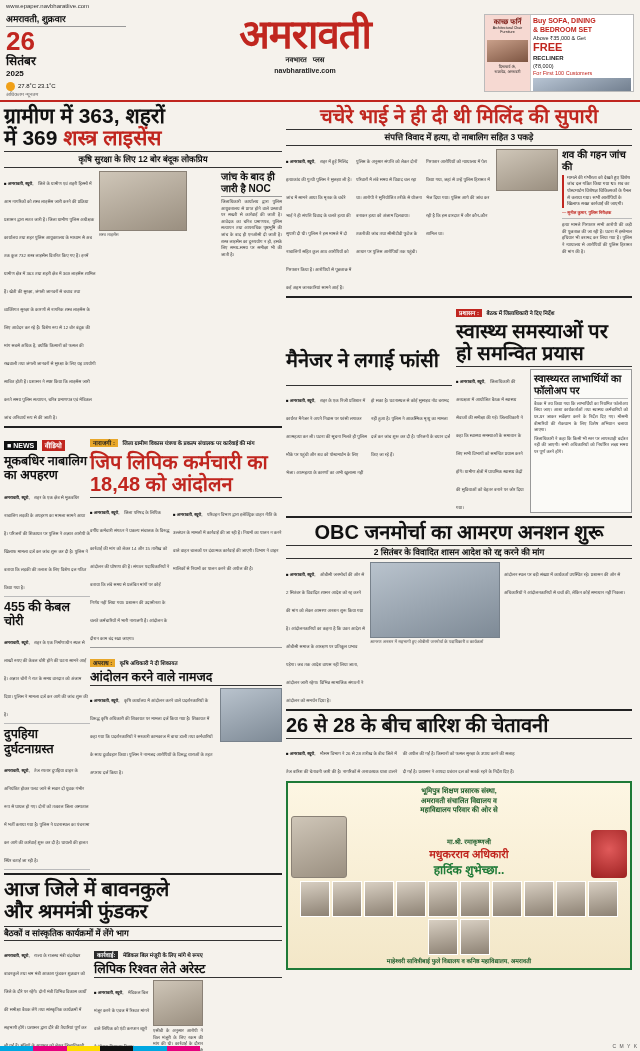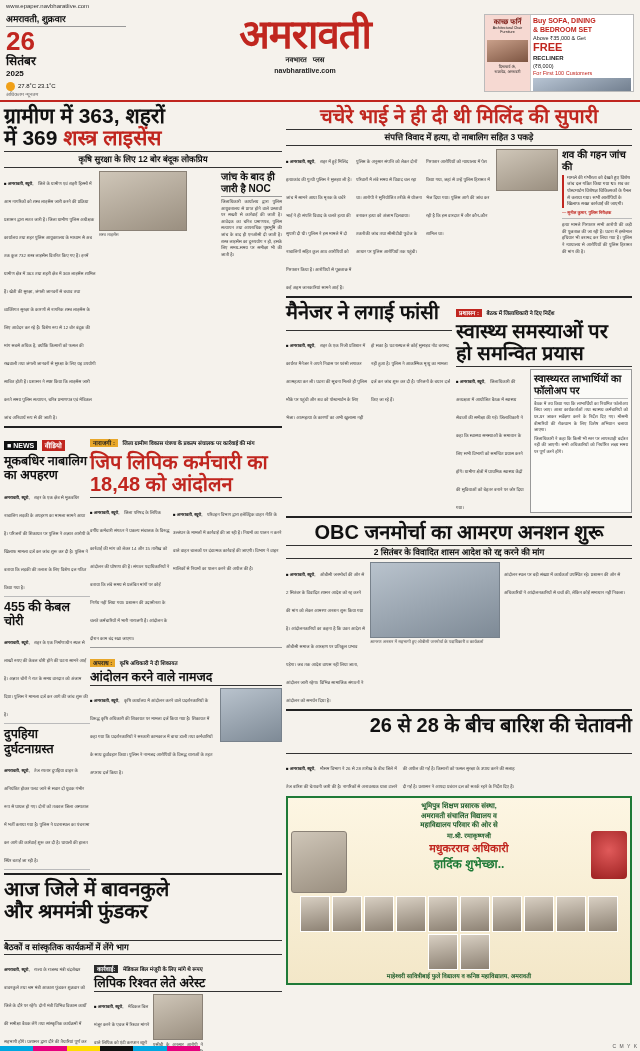--- a/index.html
+++ b/index.html
@@ -221,21 +221,21 @@
             </div>
           </div>
         </div>
       </div>
 
       <div class="hr-thick" style="margin-top:3px;"></div>
 
       <div style="padding-top:3px;">
         <div class="hd-l">आज जिले में बावनकुले</div>
         <div class="hd-l">और श्रममंत्री फुंडकर</div>
-        <div class="sub" style="border-top:1px solid #333;border-bottom:1px solid #333;margin-top:18px;padding:1px 0;">बैठकों व सांस्कृतिक कार्यक्रमों में लेंगे भाग</div>
+        <div class="sub" style="border-top:1px solid #333;border-bottom:1px solid #333;margin-top:4px;padding:1px 0;">बैठकों व सांस्कृतिक कार्यक्रमों में लेंगे भाग</div>
         <div style="display:flex;gap:4px;padding-top:2px;">
           <div style="width:86px;">
             <span class="byline">अमरावती, ब्यूरो,</span>
             <span class="body-txt">राज्य के राजस्व मंत्री चंद्रशेखर बावनकुले तथा श्रम मंत्री आकाश फुंडकर शुक्रवार को जिले के दौरे पर रहेंगे। दोनों मंत्री विभिन्न विकास कार्यों की समीक्षा बैठक लेंगे तथा सांस्कृतिक कार्यक्रमों में सहभागी होंगे। प्रशासन द्वारा दौरे की तैयारियां पूर्ण कर ली गई हैं। मंत्रियों के आगमन को लेकर जिलाधिकारी कार्यालय में विशेष बैठक आयोजित की गई।</span>
           </div>
           <div style="flex:1;">
             <div>
               <span class="tag-dark">कार्रवाई:</span>
               <span style="font-size:5.5px;font-weight:bold;">मेडिकल बिल मंजूरी के लिए मांगे थे रूपए</span>
             </div>
@@ -279,21 +279,21 @@
           <div class="quotebox" style="margin-top:2px;">मामले की गंभीरता को देखते हुए विशेष जांच दल गठित किया गया था। शव का पोस्टमार्टम विशेषज्ञ चिकित्सकों के पैनल से कराया गया। सभी आरोपियों के खिलाफ सख्त कार्रवाई की जाएगी।</div>
           <div style="font-size:4.2px;font-weight:bold;color:#c0261f;padding-top:2px;">— सुनील कुमार, पुलिस निरीक्षक</div>
           <div class="body-txt" style="padding-top:3px;border-top:1px solid #bbb;margin-top:3px;">हत्या मामले गिरफ्तार सभी आरोपी की कड़ी की पूछताछ की जा रही है। घटना में इस्तेमाल हथियार भी बरामद कर लिया गया है। पुलिस ने न्यायालय से आरोपियों की पुलिस हिरासत की मांग की है।</div>
         </div>
       </div>
 
       <div class="hr-thick" style="margin-top:3px;"></div>
 
       <div style="display:flex;gap:4px;padding-top:3px;">
         <div style="width:166px;">
-          <div class="hd-l" style="border-bottom:1px solid #333;padding-bottom:7px;">मैनेजर ने लगाई फांसी</div>
+          <div class="hd-l" style="border-bottom:1px solid #333;padding-bottom:14px;margin-top:48px;">मैनेजर ने लगाई फांसी</div>
           <div style="padding-top:2px;columns:2;column-gap:4px;">
             <span class="byline">■ अमरावती, ब्यूरो,</span>
             <span class="body-txt">शहर के एक निजी प्रतिष्ठान में कार्यरत मैनेजर ने अपने निवास पर फांसी लगाकर आत्महत्या कर ली। घटना की सूचना मिलते ही पुलिस मौके पर पहुंची और शव को पोस्टमार्टम के लिए भेजा। आत्महत्या के कारणों का अभी खुलासा नहीं हो सका है। घटनास्थल से कोई सुसाइड नोट बरामद नहीं हुआ है। पुलिस ने आकस्मिक मृत्यु का मामला दर्ज कर जांच शुरू कर दी है। परिजनों के बयान दर्ज किए जा रहे हैं।</span>
           </div>
         </div>
         <div style="flex:1;">
           <div>
             <span class="tag-red">प्रशासन :</span>
             <span style="font-size:5.5px;font-weight:bold;">बैठक में जिलाधिकारी ने दिए निर्देश</span>
           </div>
@@ -330,32 +330,32 @@
           </div>
           <div style="flex:1;">
             <span class="body-txt">आंदोलन स्थल पर बड़ी संख्या में कार्यकर्ता उपस्थित रहे। प्रशासन की ओर से अधिकारियों ने आंदोलनकारियों से चर्चा की, लेकिन कोई समाधान नहीं निकला।</span>
           </div>
         </div>
       </div>
 
       <div class="hr-thick" style="margin-top:3px;"></div>
 
       <div style="padding-top:3px;">
-        <div class="hd-l" style="border-bottom:1px solid #333;padding-bottom:17px;text-align:right;">26 से 28 के बीच बारिश की चेतावनी</div>
+        <div class="hd-l" style="border-bottom:1px solid #333;padding-bottom:2px;text-align:left;">26 से 28 के बीच बारिश की चेतावनी</div>
         <div style="padding-top:2px;columns:3;column-gap:4px;">
           <span class="byline">■ अमरावती, ब्यूरो,</span>
           <span class="body-txt">मौसम विभाग ने 26 से 28 तारीख के बीच जिले में तेज बारिश की चेतावनी जारी की है। नागरिकों से अनावश्यक यात्रा टालने की अपील की गई है। किसानों को फसल सुरक्षा के उपाय करने की सलाह दी गई है। प्रशासन ने आपदा प्रबंधन दल को सतर्क रहने के निर्देश दिए हैं।</span>
         </div>
       </div>
 
       <div class="greet-ad" style="margin-top:4px;">
         <div class="greet-title">भूमिपुत्र शिक्षण प्रसारक संस्था,</div>
         <div class="greet-title">अमरावती संचालित विद्यालय व</div>
         <div class="greet-title">महाविद्यालय परिवार की ओर से</div>
-        <div style="display:flex;align-items:flex-start;gap:20px;margin-top:2px;">
+        <div style="display:flex;align-items:flex-end;gap:20px;margin-top:2px;">
           <div class="photo" style="width:56px;height:62px;border-radius:3px;"></div>
           <div style="flex:1;">
             <div style="font-size:6.5px;font-weight:bold;color:#1f5d2b;text-align:center;">मा.श्री. रमाकृष्णजी</div>
             <div class="greet-name">मधुकरराव अधिकारी</div>
             <div class="greet-wish">हार्दिक शुभेच्छा..</div>
           </div>
           <div style="width:36px;height:48px;background:radial-gradient(circle at 50% 40%,#e05a5a,#9c2020);border-radius:4px;"></div>
         </div>
         <div class="portraits" style="margin-top:3px;justify-content:center;">
           <div class="portrait"></div>

